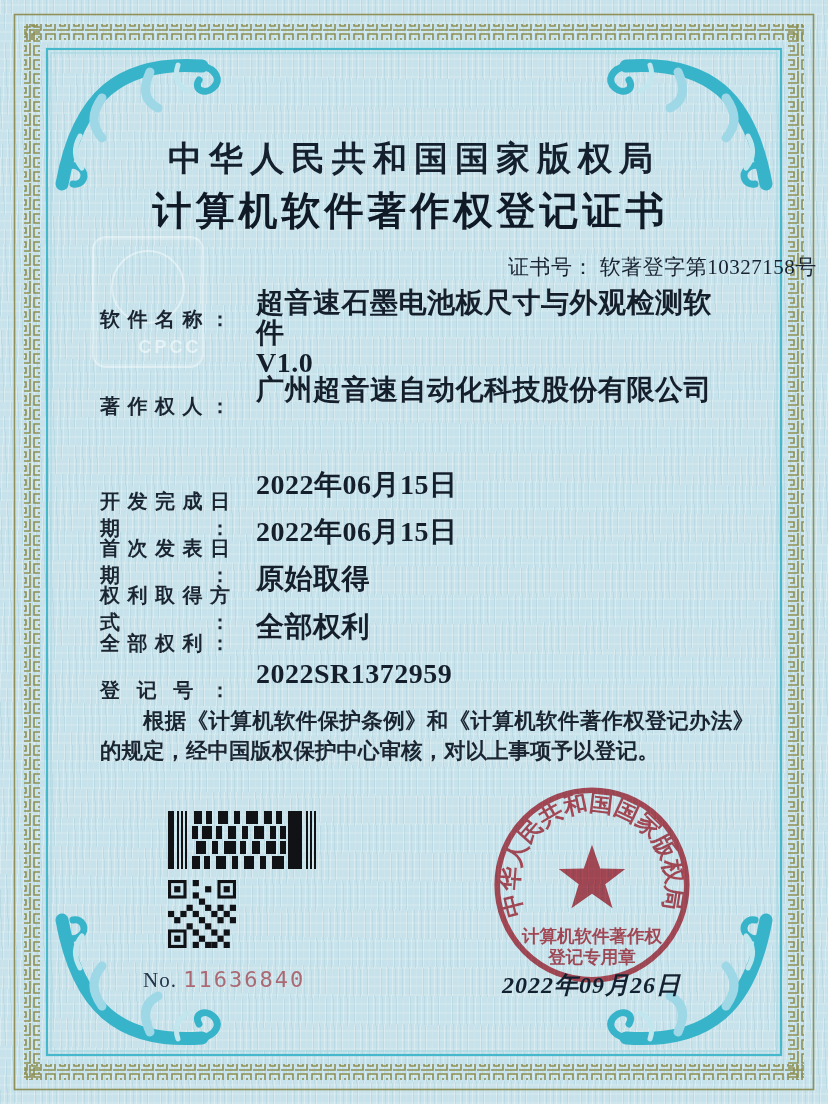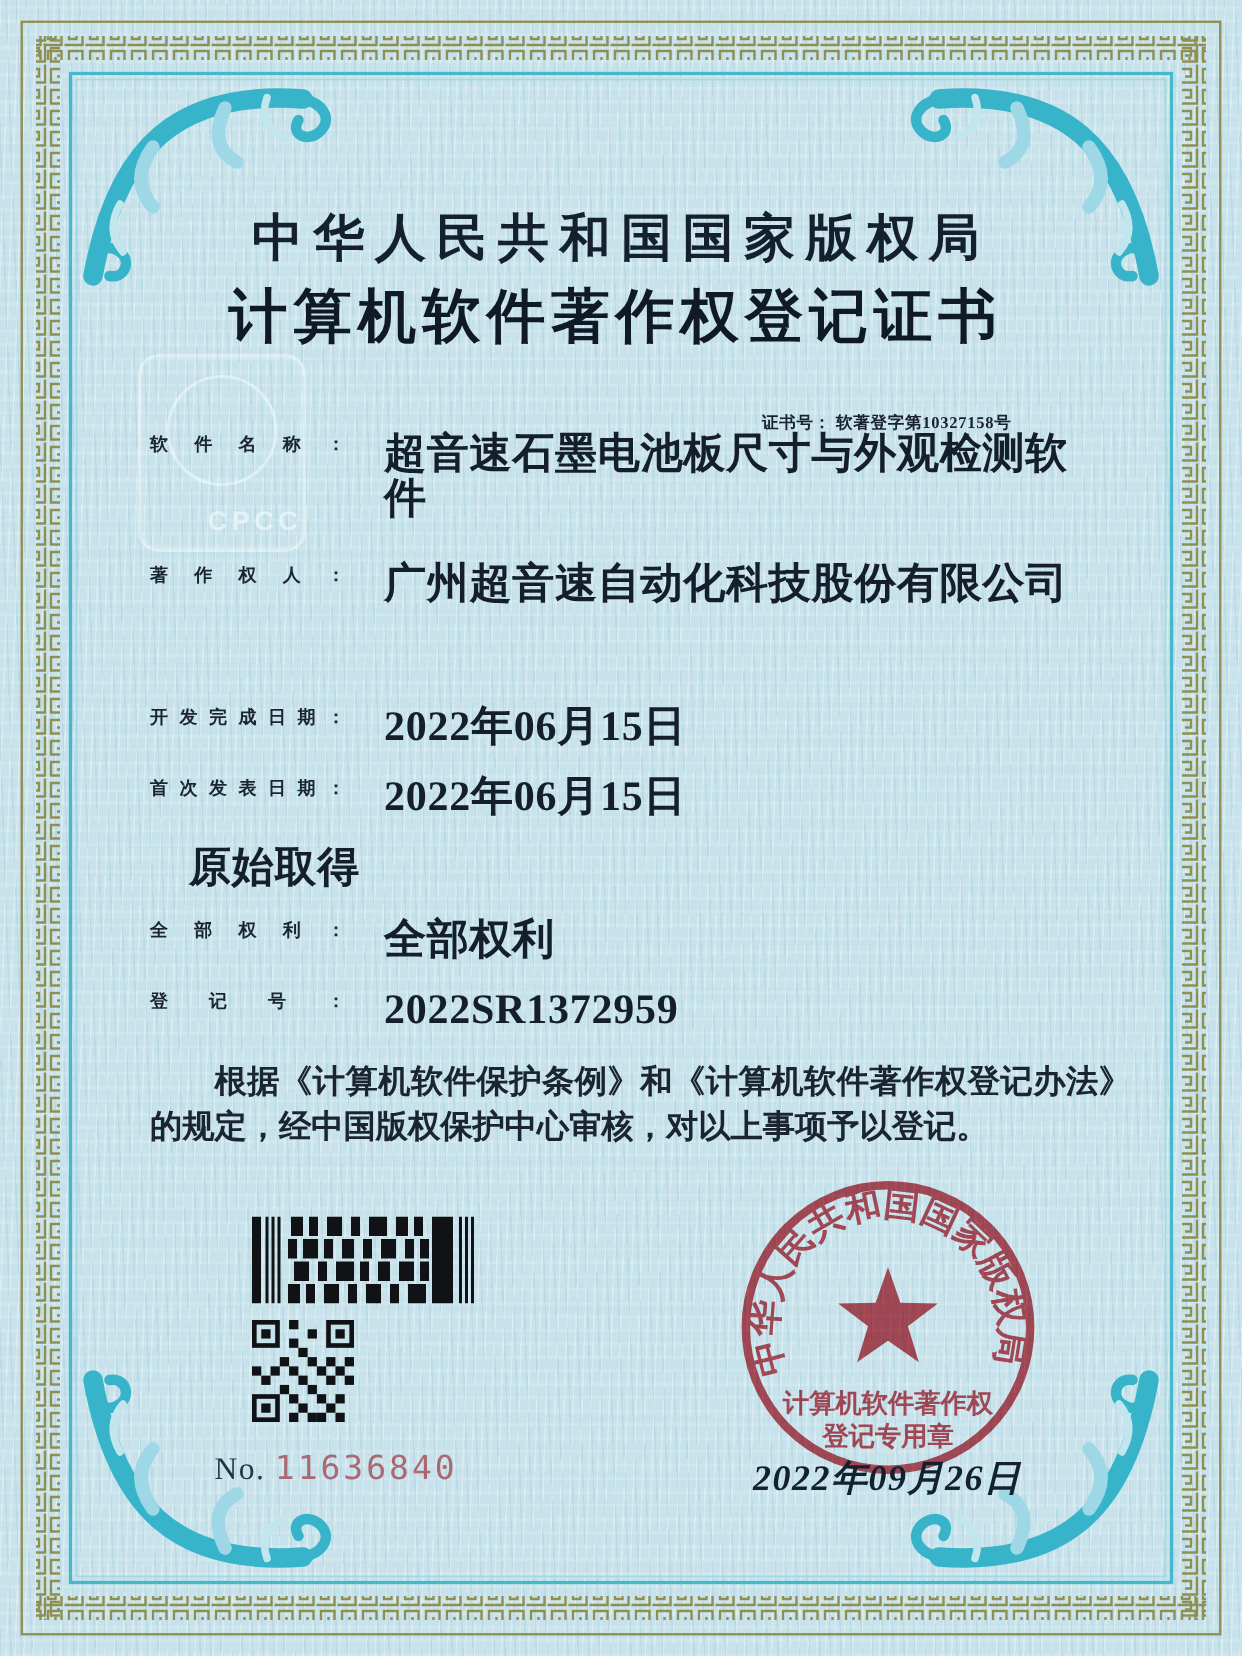--- a/index.html
+++ b/index.html
@@ -20,27 +20,27 @@
   .abs{position:absolute;}
   .authority{
     left:0;top:136px;width:828px;text-align:center;
     font-size:34px;font-weight:700;letter-spacing:7px;color:#15202e;
   }
   .cert-title{
     left:0;top:184px;width:821px;text-align:center;
     font-size:39px;font-weight:700;letter-spacing:4px;color:#101a27;
   }
   .certno{
-    left:508px;top:253px;font-size:11px;font-weight:700;letter-spacing:.5px;color:#182230;margin-top:21px;
+    left:508px;top:253px;font-size:21px;font-weight:400;letter-spacing:.5px;color:#182230;
   }
   .frow{position:absolute;left:100px;display:flex;align-items:flex-start;}
   .flabel{
     display:inline-block;width:130px;
-    font-size:12px;font-weight:600;color:#1b2532;
-    text-align:justify;text-align-last:justify;
+    font-size:20px;font-weight:600;color:#1b2532;
+    text-align:justify;text-align-last:justify;margin-top:18px;
   }
   .fvalue{
     margin-left:26px;font-size:28px;font-weight:600;color:#151f2c;
     letter-spacing:.5px;line-height:30px;max-width:470px;
   }
   .statement{
     left:100px;top:706px;width:654px;
     font-size:21.5px;line-height:30px;text-indent:2em;
     font-weight:600;color:#1b2532;margin:0;text-align:justify;
   }
@@ -124,39 +124,41 @@
 
   <div class="abs certno">
     <span>证书号：</span>
     <span>软著登字第10327158号</span>
   </div>
 
   <div class="frow" style="top:288px">
     <span class="flabel">软件名称：</span>
     <div class="fvalue">
       <div>超音速石墨电池板尺寸与外观检测软件</div>
+      <div>V1.0</div>
     </div>
   </div>
 
   <div class="frow" style="top:375px">
     <span class="flabel">著作权人：</span>
     <div class="fvalue">广州超音速自动化科技股份有限公司</div>
   </div>
 
   <div class="frow" style="top:470px">
     <span class="flabel">开发完成日期：</span>
     <div class="fvalue">2022年06月15日</div>
   </div>
 
   <div class="frow" style="top:517px">
     <span class="flabel">首次发表日期：</span>
     <div class="fvalue">2022年06月15日</div>
   </div>
 
   <div class="frow" style="top:564px">
+    <span class="flabel">权利取得方式：</span>
     <div class="fvalue">原始取得</div>
   </div>
 
   <div class="frow" style="top:612px">
     <span class="flabel">全部权利：</span>
     <div class="fvalue">全部权利</div>
   </div>
 
   <div class="frow" style="top:659px">
     <span class="flabel">登记号：</span>

